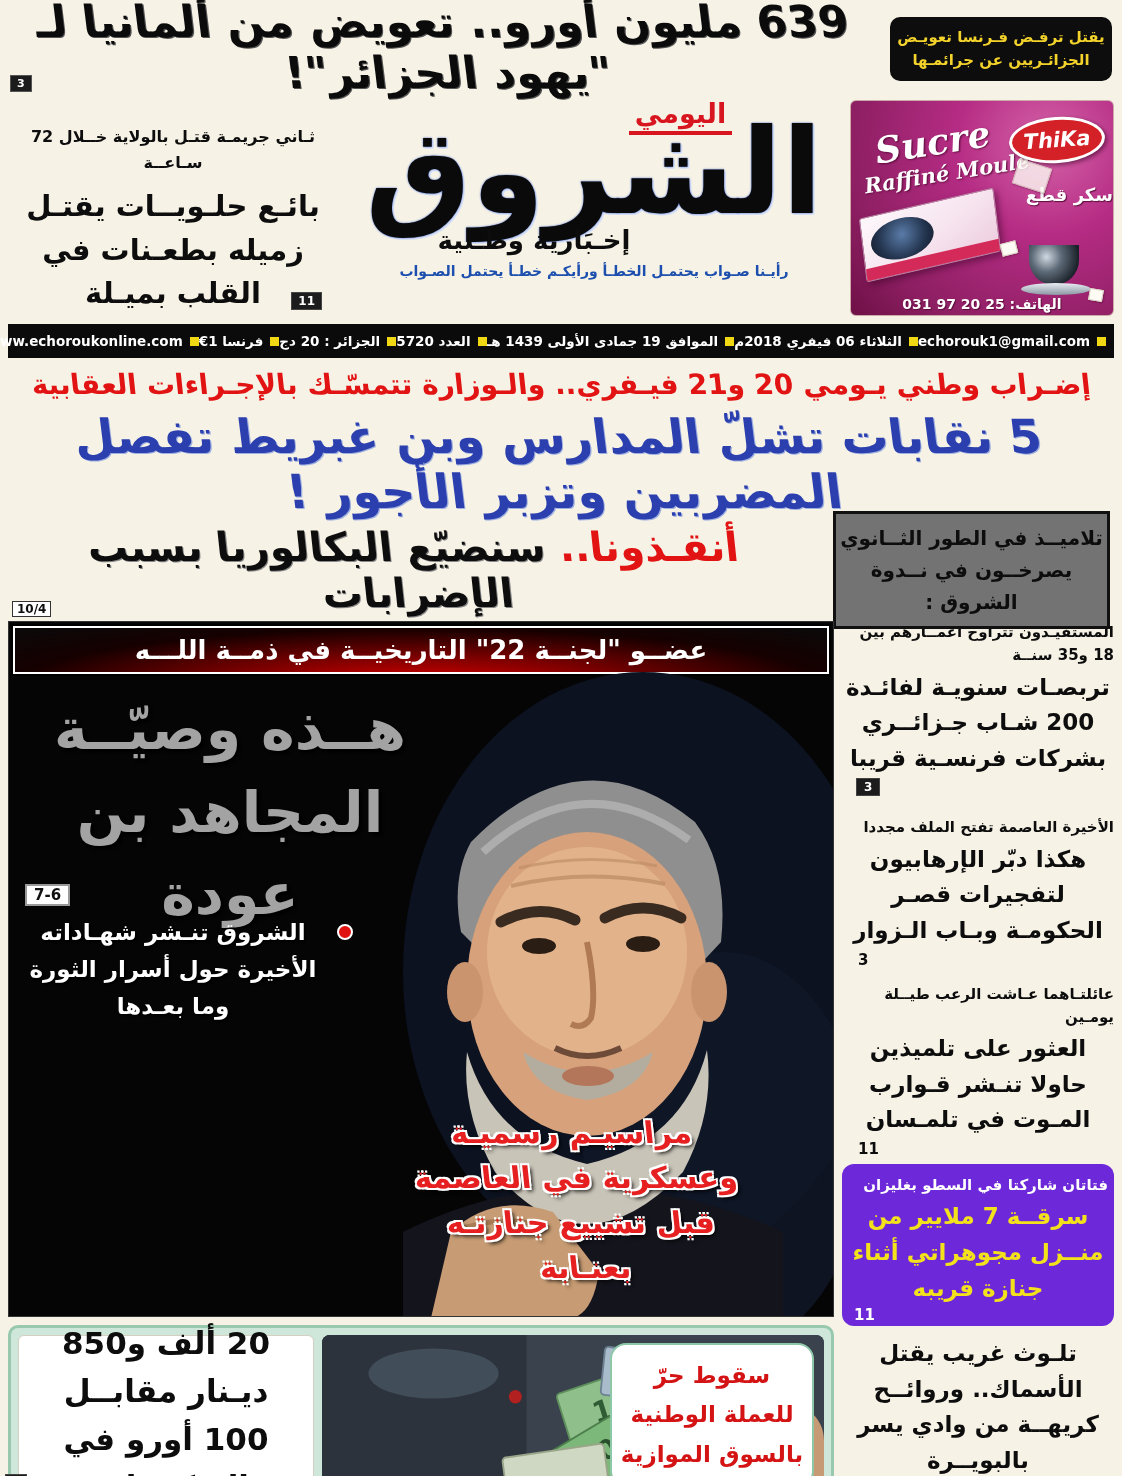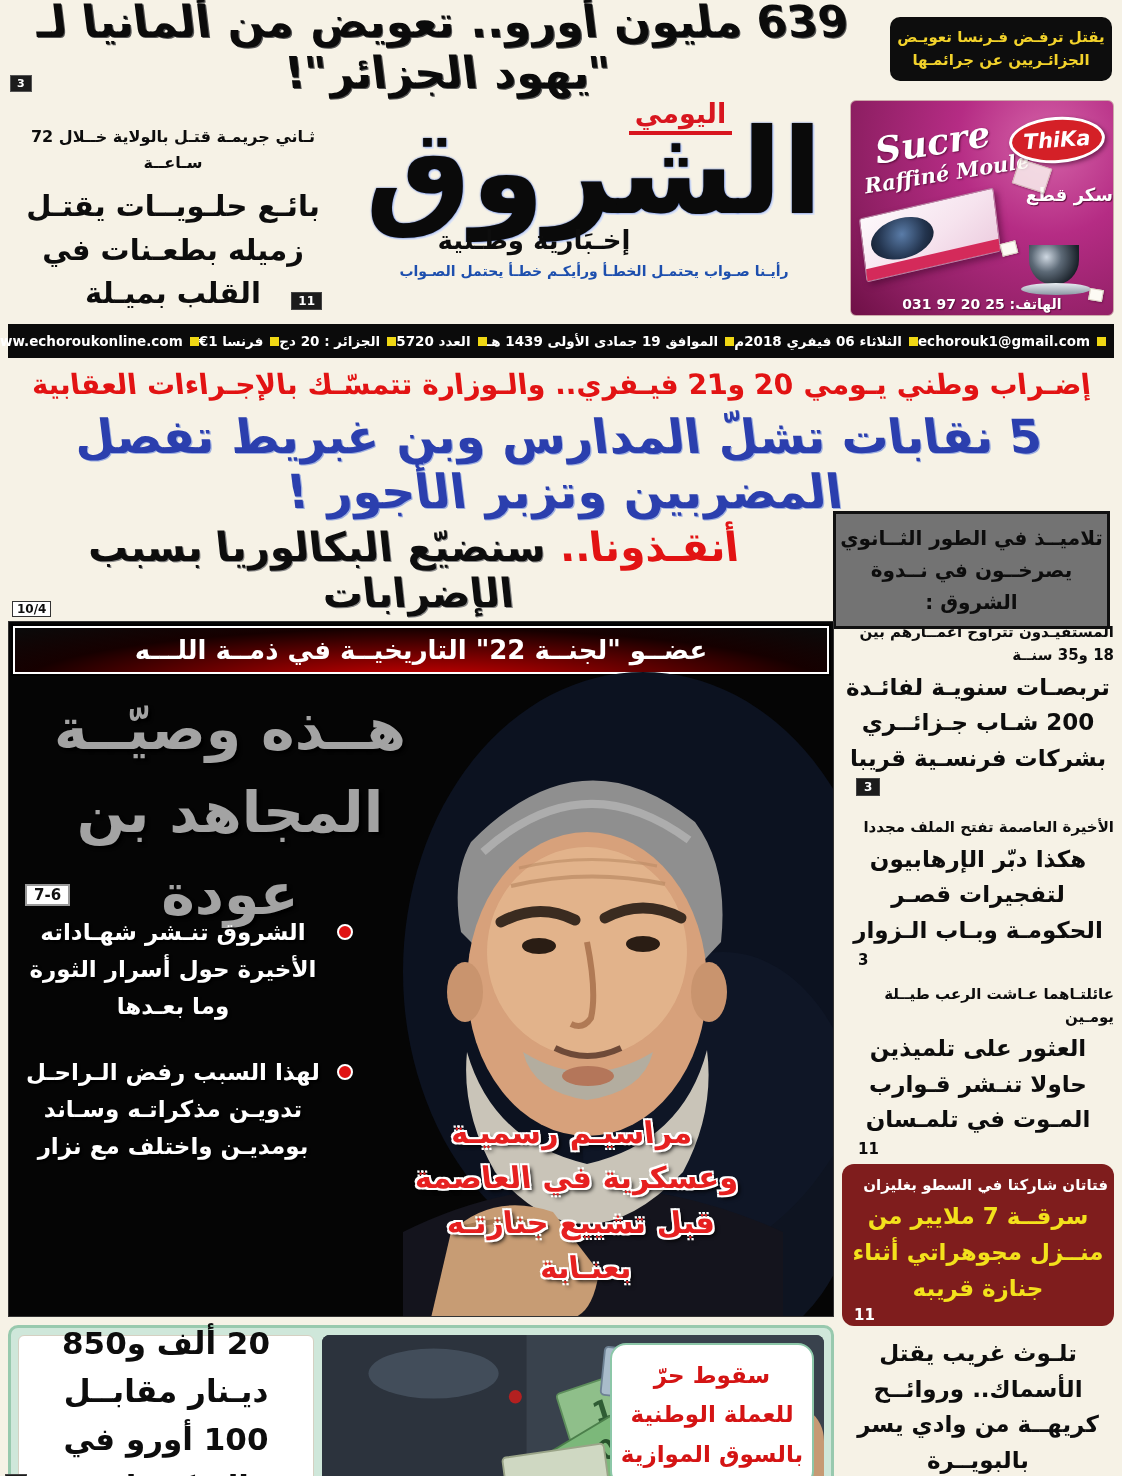--- a/index.html
+++ b/index.html
@@ -149,21 +149,21 @@
   }
 
   
   .rail { display:flex; flex-direction:column; overflow:hidden; }
   .rail-story { direction:rtl; text-align:center; margin-bottom:6px; }
   .rail-kicker { font-size:15px; font-weight:bold; line-height:1.55;text-align:right; }
   .rail-kicker.red { color:#e21313; }
   .rail-headline { font-size:23px; font-weight:900; line-height:1.55; margin-top:2px; letter-spacing:-0.5px; }
   .rail-ref { display:block; text-align:left; padding-left:16px; font-size:15px; font-weight:bold; margin-top:2px; }
   .rail-ref.boxed { display:inline-block; background:#1c1c1c; color:#fff; font-size:12px; padding:1px 7px; border:1px solid #444; float:left; margin-left:14px; text-align:center; }
-  .dark-box { background:#7f1d1d; border-radius:12px; color:#fff; padding:10px 6px 2px; margin-bottom:8px; }
+  .dark-box { background:#6d28d9; border-radius:12px; color:#fff; padding:10px 6px 2px; margin-bottom:8px; }
   .dark-box .rail-headline { color:#f3e11c; }
   .dark-box .rail-ref { color:#fff; padding-left:6px; margin-top:0; }
 
   
   .bottom-strip {
     display:flex; gap:8px; height:180px; margin:0 0 0 0;
     background:#cfe7da; border:3px solid #98c9ae; border-radius:10px; padding:7px;
   }
   .money-box {
     width:296px; position:relative; background:#fff; border:1px solid #d5d0c2; border-radius:6px;
@@ -299,24 +299,20 @@
           <path d="M108,560 Q160,540 206,556" stroke="#a87c54" stroke-width="5" fill="none"></path>
         </svg>
 
         <div class="obit-headline">هــذه وصيّــة المجاهد بن عودة</div>
         <span class="obit-ref">7-6</span>
 
         <div class="obit-bullets">
           <div class="bullet">
             <span class="dot"></span>
             <span>الشروق تنـشر شهـاداته الأخيرة حول أسرار الثورة وما بعـدها</span>
-          </div>
-          <div class="bullet">
-            <span class="dot"></span>
-            <span>لهذا السبب رفض الـراحـل تدويـن مذكراتـه وسـاند بومديـن واختلف مع نزار</span>
           </div>
         </div>
 
         <div class="obit-caption">مراسيـم رسميـة وعسكرية في العاصمة قبل تشييع جنازتـه بعنـابة</div>
       </div>
 
       <div class="bottom-strip" style="margin-top:8px;">
         <div class="money-box">
           <span>20 ألف و850 ديـنار مقابــل 100 أورو في "السكــوار" !</span>
           <span class="badge-dark">5</span>

